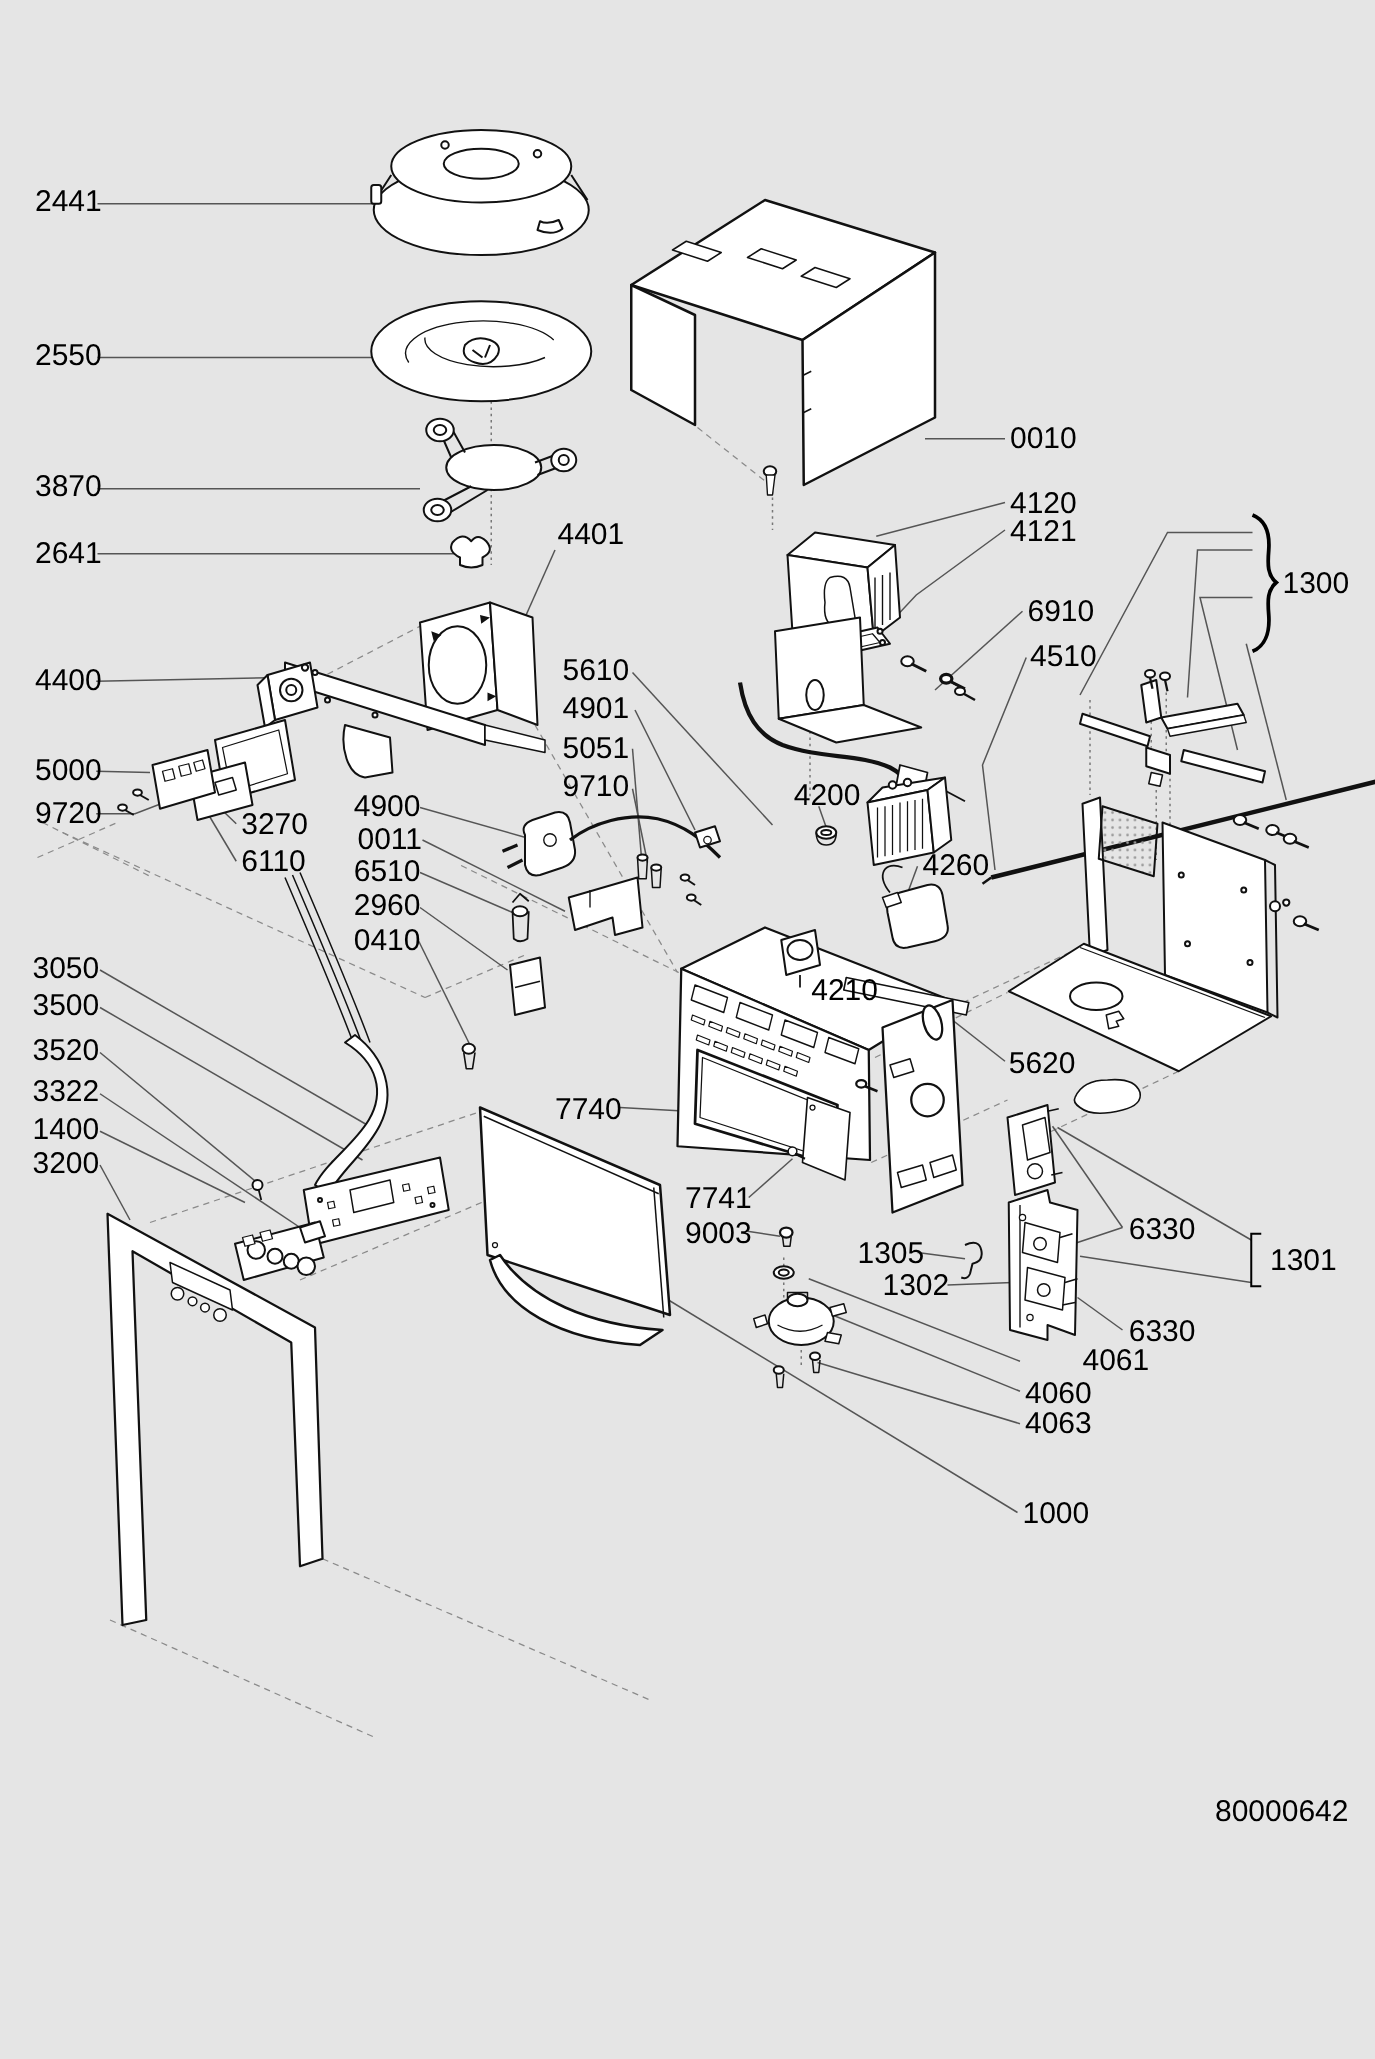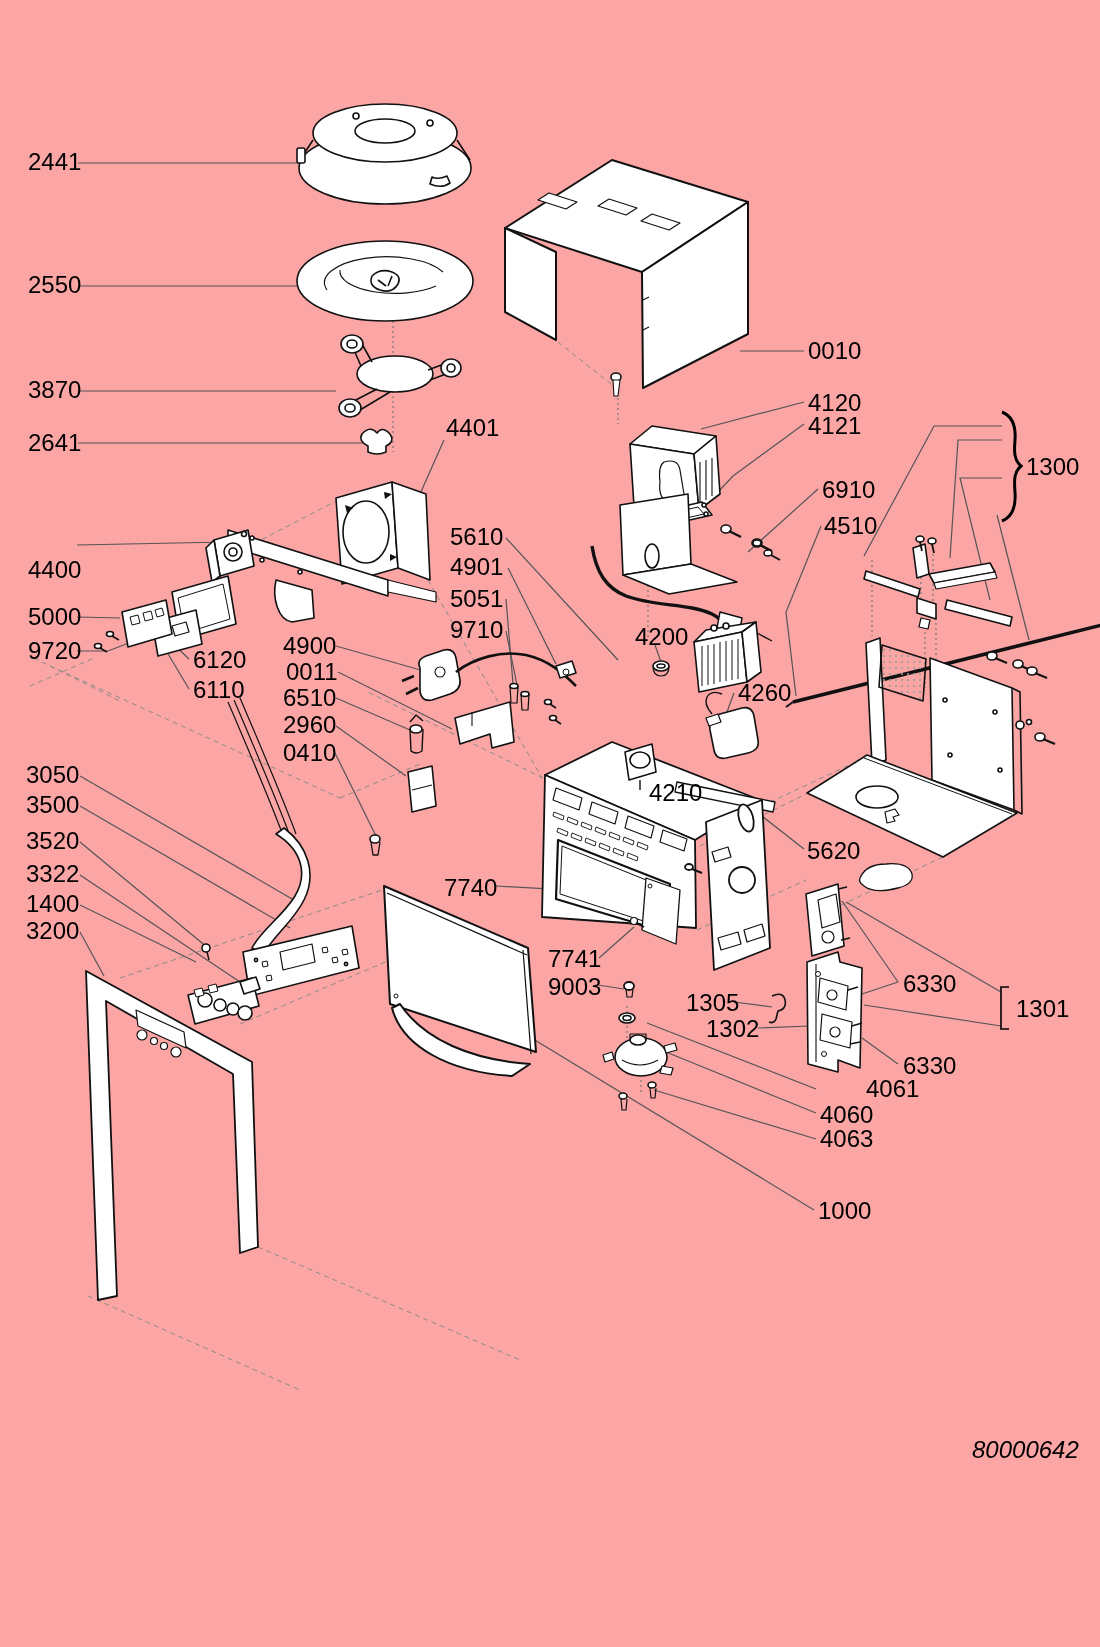--- a/index.html
+++ b/index.html
@@ -1,21 +1,21 @@
 <!DOCTYPE html>
 <html><head>
 <meta charset="utf-8">
 <style>
   html,body{margin:0;padding:0;background:#fff;}
-  .canvas{position:relative;width:1100px;height:1647px;background:#fca5a5;overflow:hidden;
+  .canvas{position:relative;width:1100px;height:1647px;background:#e5e5e5;overflow:hidden;
           font-family:"Liberation Sans", sans-serif;}
   .canvas svg{position:absolute;left:0;top:0;}
   .plbl{position:absolute;font-size:24px;color:#000;letter-spacing:0px;line-height:1;
         font-family:"Liberation Sans", sans-serif; white-space:nowrap;}
-  .docnum{font-size:24px;font-style:italic;}
+  .docnum{font-size:24px;}
 </style>
 </head>
 <body>
 
 <div class="canvas">
 
 <svg width="1100" height="1647" viewBox="0 0 1100 1647">
 <defs>
   <pattern id="mesh" width="6" height="6" patternUnits="userSpaceOnUse">
     <circle cx="2" cy="2" r="1.1" fill="#9a9a9a"></circle>
@@ -427,24 +427,24 @@
   </g>
 
 </g>
 </svg>
 
 <div class="plbl" style="left:28px;top:150px">2441</div>
 <div class="plbl" style="left:28px;top:273px">2550</div>
 <div class="plbl" style="left:28px;top:378px">3870</div>
 <div class="plbl" style="left:28px;top:431px">2641</div>
 <div class="plbl" style="left:446px;top:416px">4401</div>
-<div class="plbl" style="left:28px;top:558px">4400</div>
+<div class="plbl" style="left:28px;top:533px">4400</div>
 <div class="plbl" style="left:28px;top:605px">5000</div>
 <div class="plbl" style="left:28px;top:639px">9720</div>
-<div class="plbl" style="left:193px;top:648px">6120</div>
+<div class="plbl" style="left:193px;top:648px">3270</div>
 <div class="plbl" style="left:193px;top:678px">6110</div>
 <div class="plbl" style="left:283px;top:634px">4900</div>
 <div class="plbl" style="left:286px;top:660px">0011</div>
 <div class="plbl" style="left:283px;top:686px">6510</div>
 <div class="plbl" style="left:283px;top:713px">2960</div>
 <div class="plbl" style="left:283px;top:741px">0410</div>
 <div class="plbl" style="left:26px;top:763px">3050</div>
 <div class="plbl" style="left:26px;top:793px">3500</div>
 <div class="plbl" style="left:26px;top:829px">3520</div>
 <div class="plbl" style="left:26px;top:862px">3322</div>

